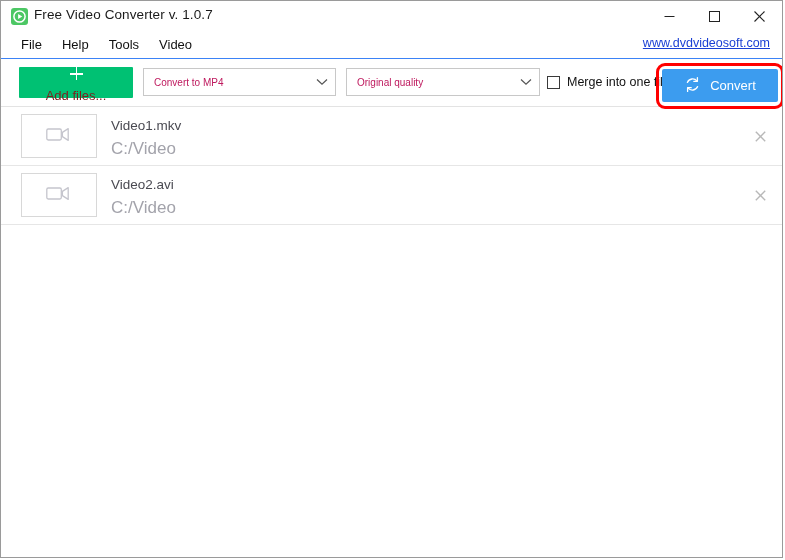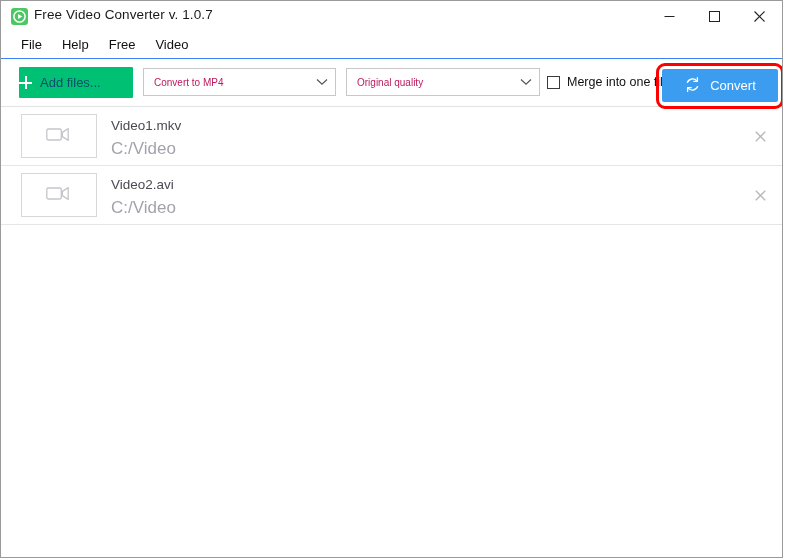--- a/index.html
+++ b/index.html
@@ -100,29 +100,30 @@
     background: #ffffff;
     border-bottom: 1px solid #e3e3e3;
   }
   .add-files-btn {
     position: absolute;
     left: 18px; top: 8px;
     width: 114px; height: 31px;
     background: #00c173;
     border: none;
     border-radius: 1px;
-    color: #0c4a6e;
+    color: #7f1d1d;
     font-size: 13px;
     font-family: "Liberation Sans", sans-serif;
     display: flex;
     align-items: center;
     justify-content: flex-start;
     gap: 8px;
     cursor: pointer;
     padding: 0;
+    flex-direction: column;
   }
   .plus-icon {
     display: inline-block;
     width: 13px; height: 13px;
     position: relative;
     flex: none;
   }
   .plus-icon::before, .plus-icon::after {
     content: "";
     position: absolute;
@@ -291,23 +292,24 @@
             <line x1="10.5" y1="0.5" x2="0.5" y2="10.5" stroke="currentColor" stroke-width="1.1"></line>
           </svg>
       </div>
     </div>
   </div>
 
   <div class="menubar">
     <div class="menu-items">
       <div class="menu-item">File</div>
       <div class="menu-item">Help</div>
-      <div class="menu-item">Free</div>
+      <div class="menu-item">Tools</div>
       <div class="menu-item">Video</div>
     </div>
+    <a class="site-link" href="#">www.dvdvideosoft.com</a>
   </div>
 
   <div class="toolbar">
     <button class="add-files-btn">
       <span class="plus-icon"></span>
       <span>Add files...</span>
     </button>
 
     <div class="select-box" id="format-select">
       <span class="sel-text">Convert to MP4</span>

